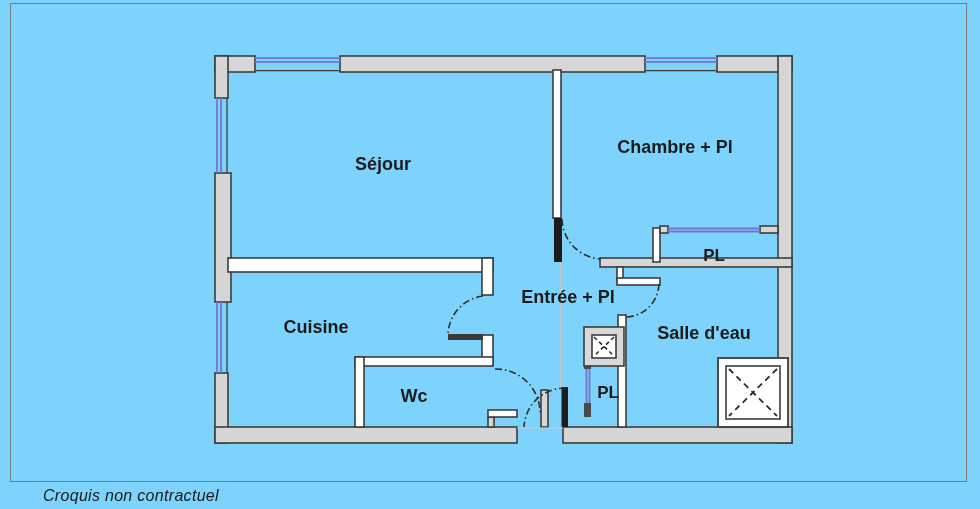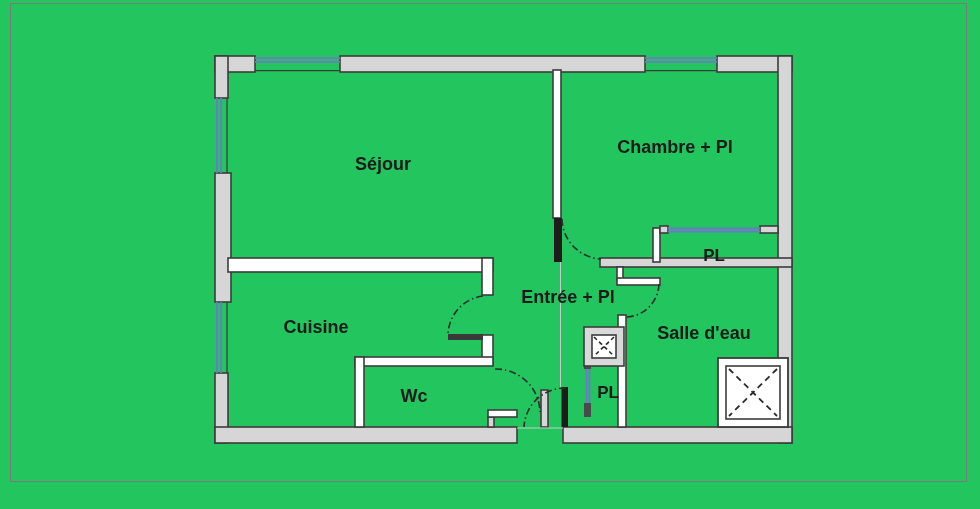--- a/index.html
+++ b/index.html
@@ -1,20 +1,20 @@
 <!DOCTYPE html>
 <html><head>
 <meta charset="utf-8">
 <style>
   html, body { margin: 0; padding: 0; background: #ffffff; }
   #stage {
     position: relative;
     width: 980px;
     height: 509px;
-    background: #22c55e;
+    background: #7dd3fc;
     font-family: "Liberation Sans", sans-serif;
     overflow: hidden;
   }
   #frame {
     position: absolute;
     left: 10px; top: 3px;
     width: 957px; height: 479px;
     border: 1px solid #7a7a7a;
     box-sizing: border-box;
   }
@@ -169,13 +169,14 @@
       <text class="room-label" x="675" y="153">Chambre + Pl</text>
       <text class="room-label" x="316" y="333">Cuisine</text>
       <text class="room-label" x="568" y="303">Entrée + Pl</text>
       <text class="room-label" x="704" y="339">Salle d'eau</text>
       <text class="room-label" x="414" y="402">Wc</text>
       <text class="pl-label" x="714" y="261">PL</text>
       <text class="pl-label" x="608" y="398">PL</text>
     </g>
   </svg>
 
+  <div id="caption">Croquis non contractuel</div>
 </div>
 
 </body></html>

